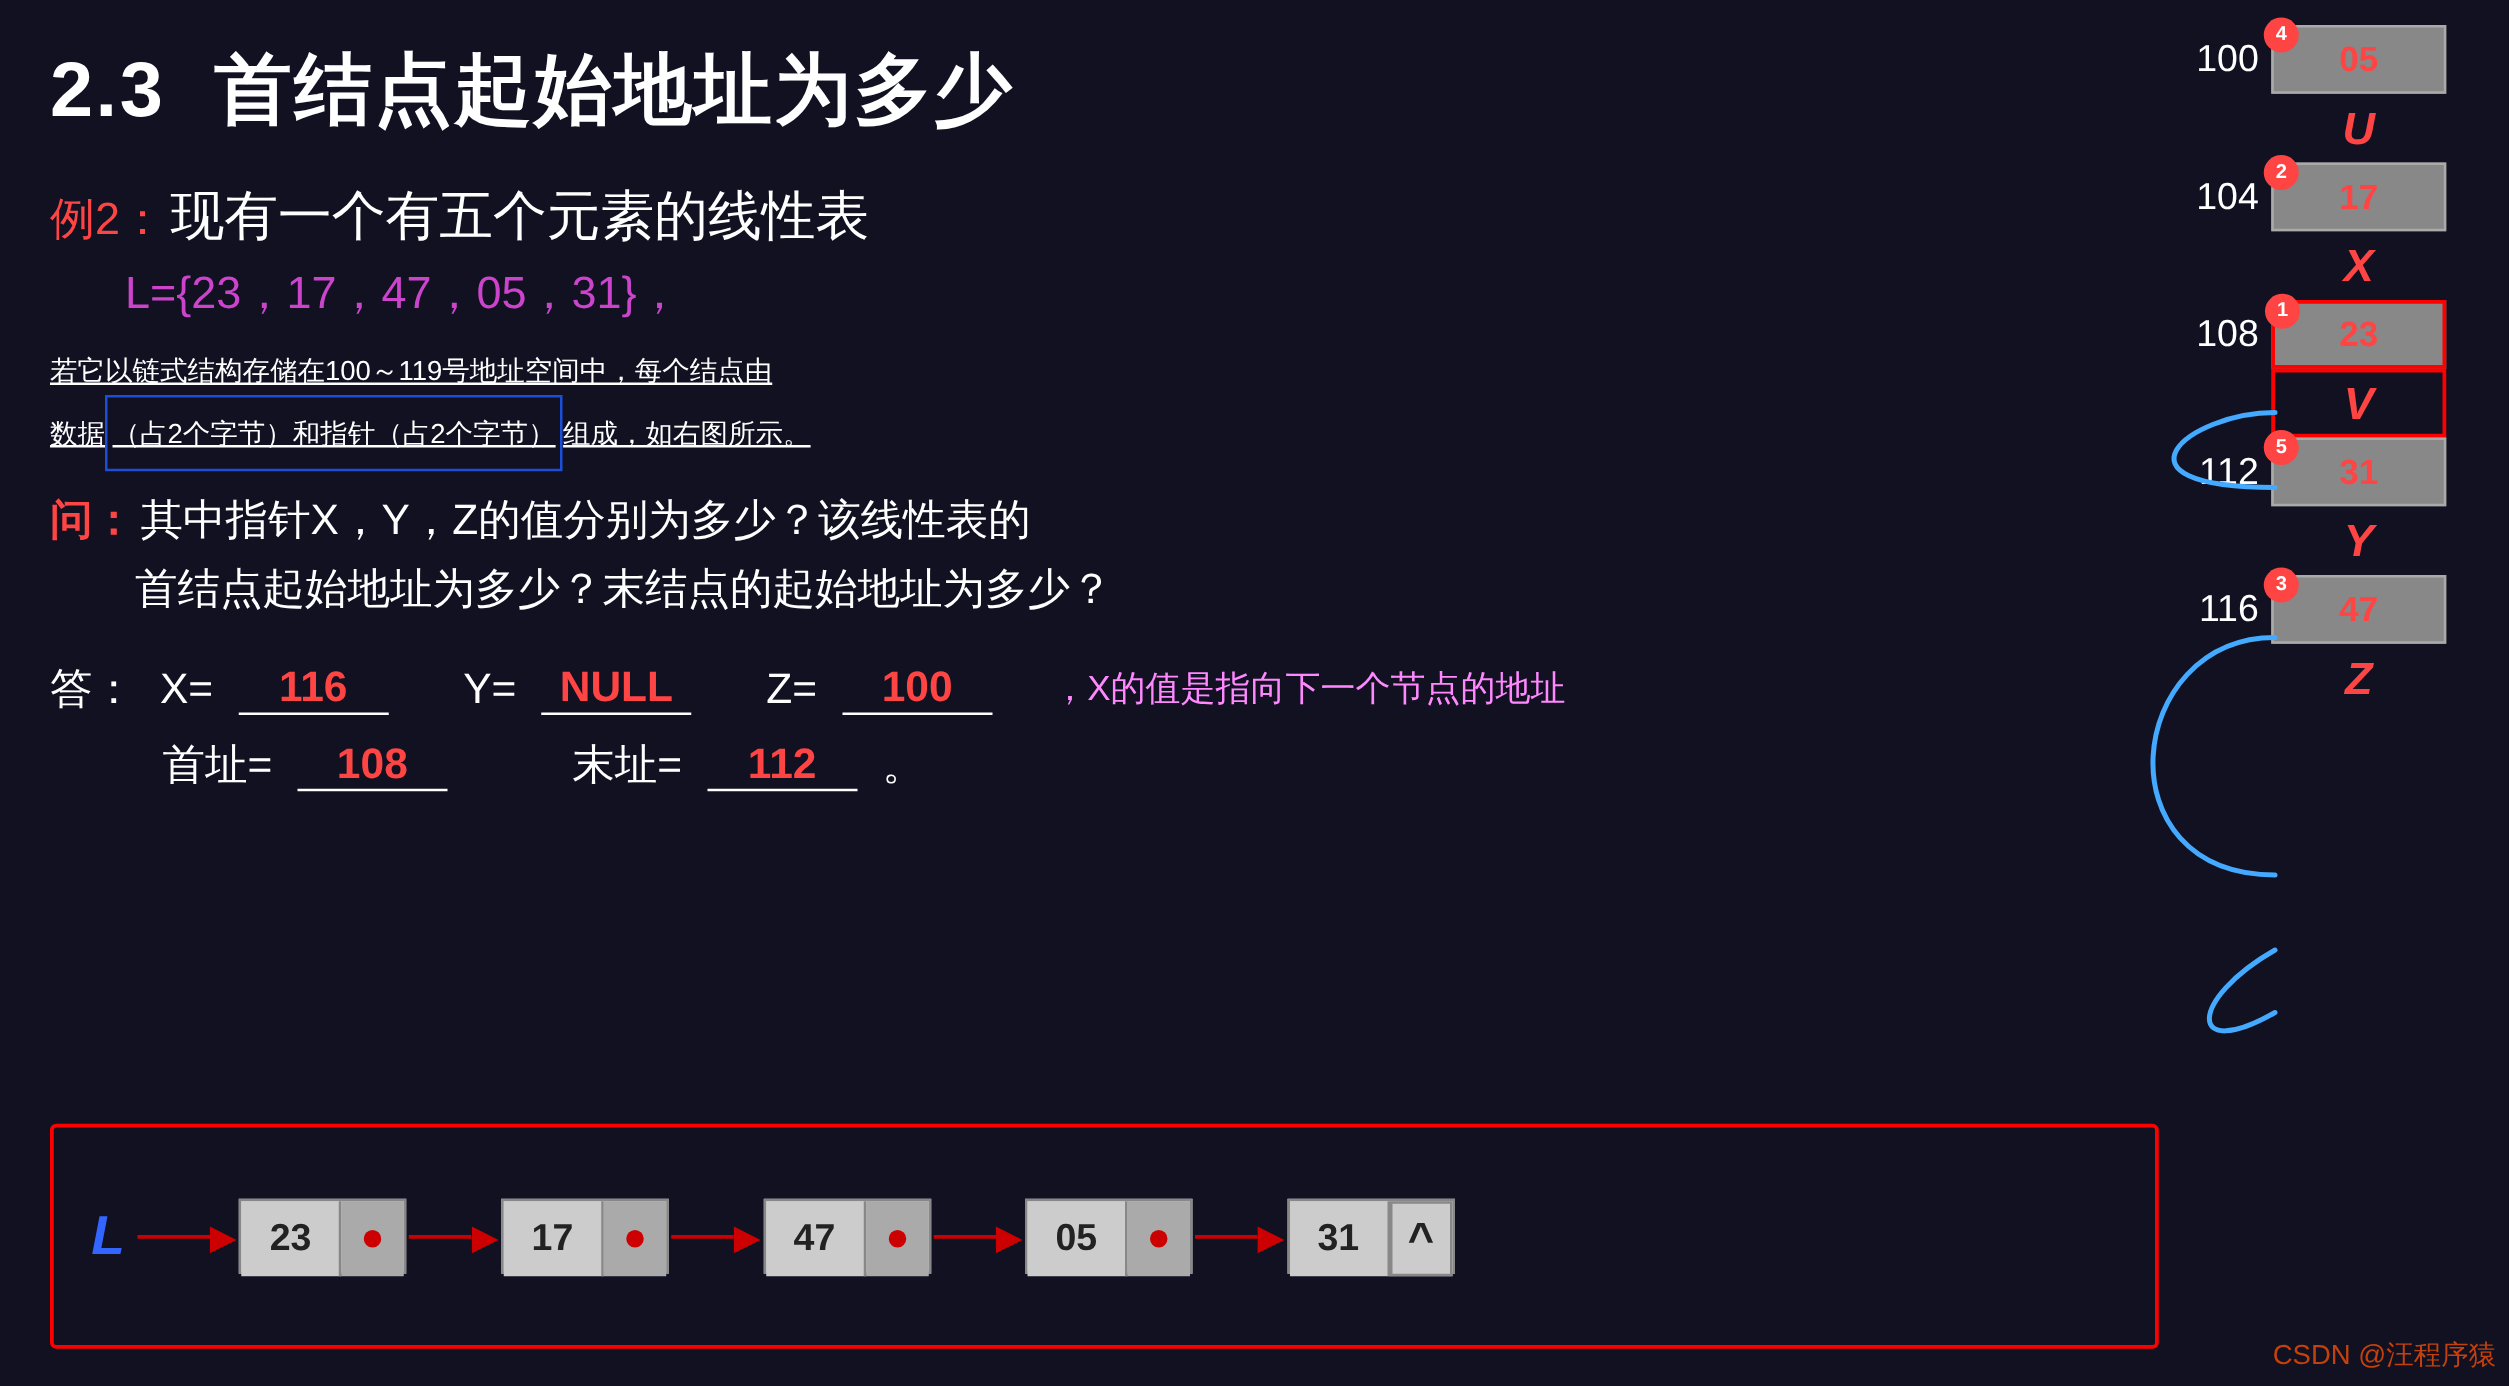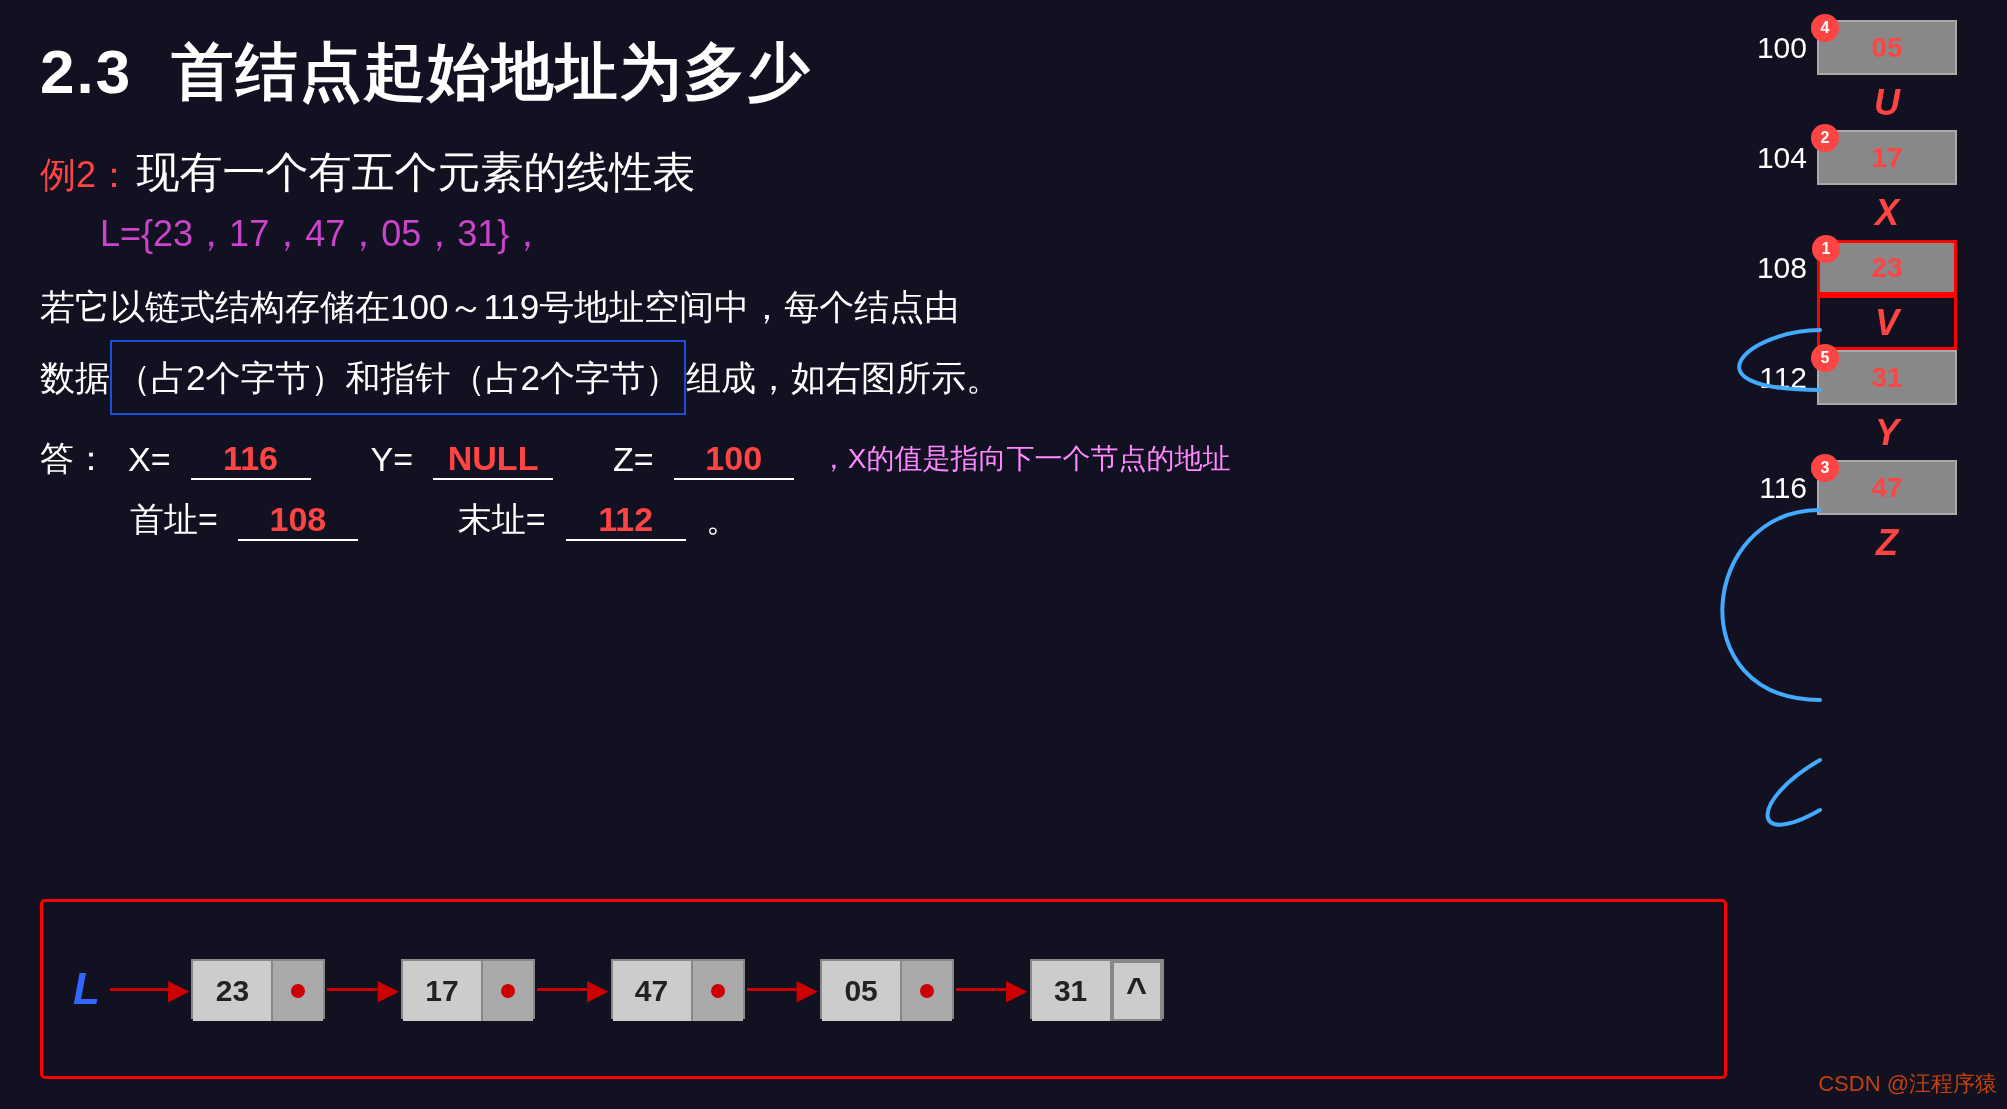--- a/index.html
+++ b/index.html
@@ -36,23 +36,24 @@
       font-size: 43px;
     }
     .example-list {
       color: #cc44cc;
       font-size: 36px;
       margin-left: 60px;
       margin-top: 5px;
     }
     .desc-text {
       color: white;
-      font-size: 35px;
+      font-size: 22px;
       line-height: 1.6;
       margin-top: 15px;
+      text-decoration: underline;
     }
     .question-text {
       color: #ff4444;
       font-size: 34px;
       font-weight: bold;
       margin-top: 20px;
     }
     .question-body {
       color: white;
       font-size: 34px;
@@ -73,21 +74,21 @@
       color: #ff4444;
       font-weight: bold;
       border-bottom: 2px solid white;
       min-width: 120px;
       text-align: center;
       display: inline-block;
     }
     .answer-note {
       color: #ff88ff;
       font-size: 28px;
-      margin-left: 6px;
+      margin-left: 28px;
     }
 
     
     .memory-table {
       position: absolute;
       right: 40px;
       top: 20px;
       width: 220px;
     }
     .memory-row {
@@ -260,20 +261,27 @@
 
     <div class="example-list">L={23，17，47，05，31}，</div>
 
     <div class="desc-text" style="margin-top:20px;">
       <span>若它以链式结构存储在100～119号地址空间中，每个结点由</span>
     </div>
     <div class="desc-text">
       <span>数据</span><span style="border:2px solid #1d4ed8; padding:16px 4px;">（占2个字节）和指针（占2个字节）</span><span>组成，如右图所示。</span>
     </div>
 
+    <div style="margin-top:25px;">
+      <div>
+        <span class="question-text">问：</span>
+        <span class="question-body">其中指针X，Y，Z的值分别为多少？该线性表的</span>
+      </div>
+      <div class="question-body" style="margin-left: 68px;">首结点起始地址为多少？末结点的起始地址为多少？</div>
+    </div>
 
     <div class="answer-section">
       <div class="answer-line">
         <span>答：</span>
         <span>X=</span>
         <span class="answer-value">116</span>
         <span style="margin-left:40px;">Y=</span>
         <span class="answer-value">NULL</span>
         <span style="margin-left:40px;">Z=</span>
         <span class="answer-value">100</span>

